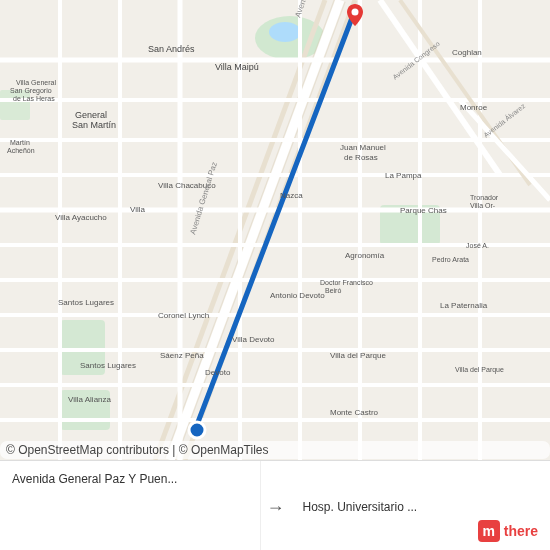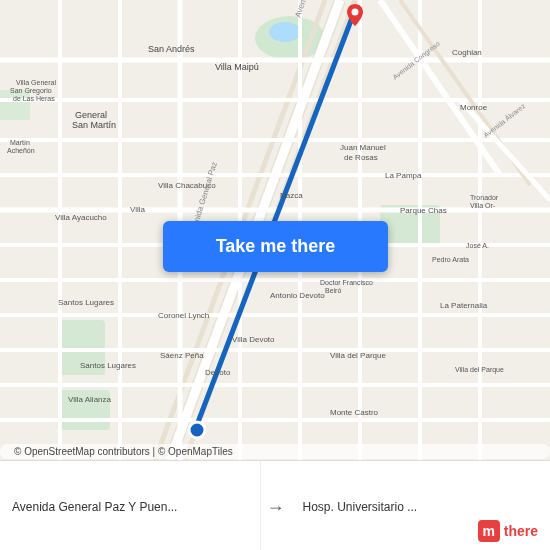--- a/index.html
+++ b/index.html
@@ -56,21 +56,20 @@
       display: flex;
       align-items: stretch;
       border-top: 1px solid #ddd;
       position: relative;
     }
 
     #bottom-left {
       flex: 1;
       display: flex;
       flex-direction: column;
-      justify-content: center;
       padding: 8px 12px;
       border-right: 1px solid #eee;
     }
 
     #bottom-right {
       flex: 1;
       display: flex;
       flex-direction: column;
       justify-content: center;
       padding: 2px 12px;
@@ -97,23 +96,23 @@
       font-size: 18px;
     }
 
     
     #attribution {
       position: absolute;
       bottom: 91px;
       left: 0;
       width: 550px;
       background: rgba(255,255,255,0.7);
-      font-size: 10px;
+      font-size: 12px;
       color: #444;
-      padding: 2px 14px;
+      padding: 2px 6px;
       z-index: 5;
       border-radius: 7px;
     }
 
     
     #moovit-logo {
       position: absolute;
       bottom: 0;
       right: 0;
       padding: 8px 12px;
@@ -235,21 +234,20 @@
 
     <circle cx="197" cy="430" r="8" fill="#1565c0" stroke="white" stroke-width="3"></circle>
 
     <g transform="translate(347, 4)">
       <path d="M8 0 C3.6 0 0 3.6 0 8 C0 14 8 22 8 22 C8 22 16 14 16 8 C16 3.6 12.4 0 8 0 Z" fill="#e53935"></path>
       <circle cx="8" cy="8" r="3.5" fill="white"></circle>
     </g>
   </svg>
 
   
-  <button id="take-me-there-btn">Take me there</button>
 </div>
 
 <div id="attribution">
   <span>© OpenStreetMap contributors | © OpenMapTiles</span>
 </div>
 
 <div id="bottom-bar">
   <div id="bottom-left">
     <div class="bottom-label"></div>
     <div class="bottom-place">Avenida General Paz Y Puen...</div>

